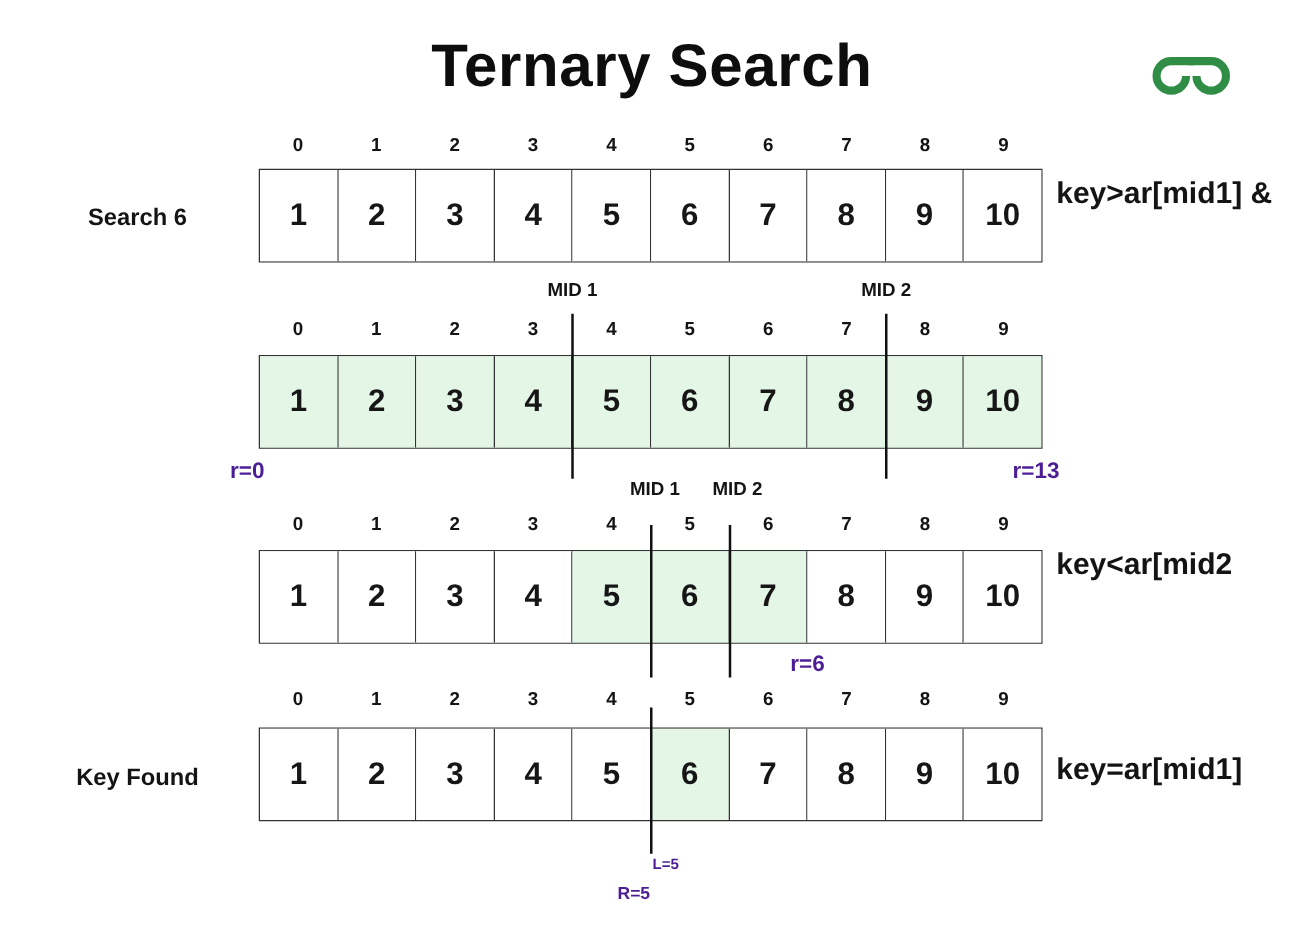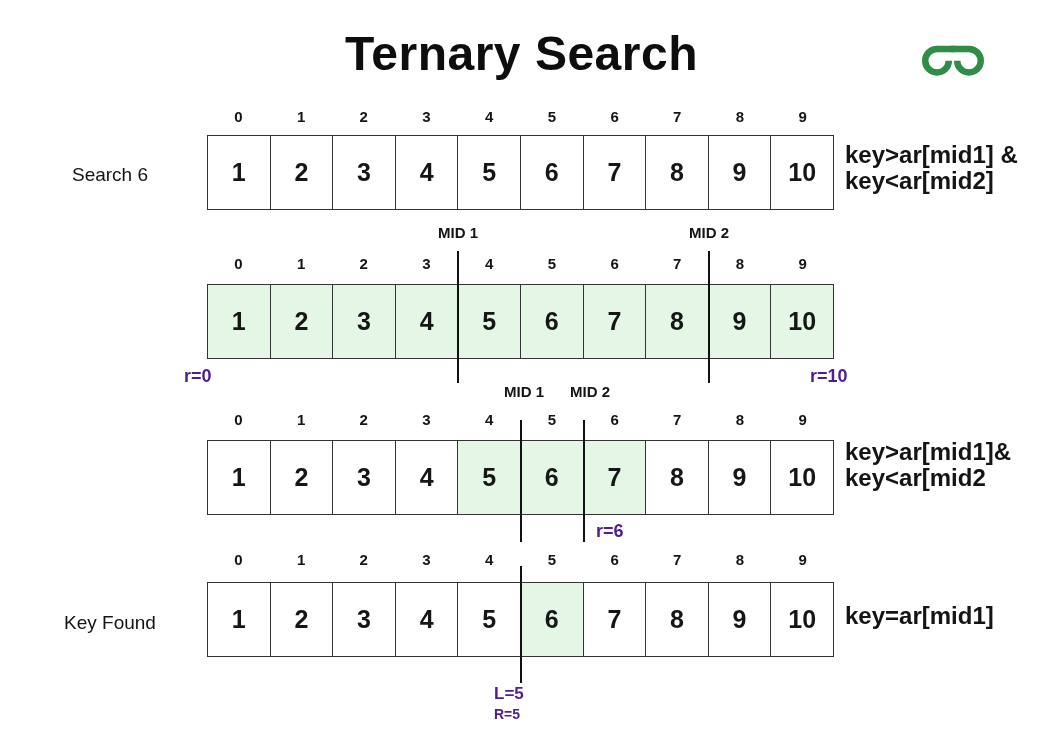--- a/index.html
+++ b/index.html
@@ -10,21 +10,21 @@
   }
   .page-title {
     position:absolute; top:26px; left:0; width:100%;
     text-align:center; font-size:48px; font-weight:bold;
     letter-spacing:0.5px; color:#0d0d0d;
   }
   .logo { position:absolute; top:33px; right:52px; width:76px; height:44px; }
 
   .side-label {
     position:absolute; left:40px; width:140px; text-align:center;
-    font-size:19px; font-weight:normal; color:#141414;
+    font-size:19px; font-weight:bold; color:#141414;
   }
 
   .index-row {
     position:absolute; left:207px; width:627px; display:flex;
   }
   .index-row .idx {
     flex:1; text-align:center; font-size:15px; font-weight:bold; color:#141414;
   }
 
   .array {
@@ -87,21 +87,20 @@
       <div class="cell">4</div>
       <div class="cell">5</div>
       <div class="cell">6</div>
       <div class="cell">7</div>
       <div class="cell">8</div>
       <div class="cell">9</div>
       <div class="cell">10</div>
     </div>
   <div class="annot" style="top:142px">
     <div>key&gt;ar[mid1] &amp;</div>
-    <div>key&lt;ar[mid2]</div>
   </div>
 
   <div class="mid-label" style="top:224px; left:408px">MID 1</div>
   <div class="mid-label" style="top:224px; left:659px">MID 2</div>
   <div class="index-row" id="indices-2" style="top:255px">
       <span class="idx">0</span>
       <span class="idx">1</span>
       <span class="idx">2</span>
       <span class="idx">3</span>
       <span class="idx">4</span>
@@ -119,21 +118,21 @@
       <div class="cell hl" style="background: rgb(228, 246, 230);">5</div>
       <div class="cell hl" style="background: rgb(228, 246, 230);">6</div>
       <div class="cell hl" style="background: rgb(228, 246, 230);">7</div>
       <div class="cell hl" style="background: rgb(228, 246, 230);">8</div>
       <div class="cell hl" style="background: rgb(228, 246, 230);">9</div>
       <div class="cell hl" style="background: rgb(228, 246, 230);">10</div>
     </div>
   <div class="vline" style="left:457px; top:251px; height:132px"></div>
   <div class="vline" style="left:708px; top:251px; height:132px"></div>
   <div class="range-label" style="top:366px; left:184px">r=0</div>
-  <div class="range-label" style="top:366px; left:810px">r=10</div>
+  <div class="range-label" style="top:366px; left:810px">r=13</div>
 
   <div class="mid-label" style="top:383px; left:474px">MID 1</div>
   <div class="mid-label" style="top:383px; left:540px">MID 2</div>
   <div class="index-row" id="indices-3" style="top:411px">
       <span class="idx">0</span>
       <span class="idx">1</span>
       <span class="idx">2</span>
       <span class="idx">3</span>
       <span class="idx">4</span>
       <span class="idx">5</span>
@@ -149,23 +148,22 @@
       <div class="cell">4</div>
       <div class="cell hl" style="background: rgb(228, 246, 230);">5</div>
       <div class="cell hl" style="background: rgb(228, 246, 230);">6</div>
       <div class="cell hl" style="background: rgb(228, 246, 230);">7</div>
       <div class="cell">8</div>
       <div class="cell">9</div>
       <div class="cell">10</div>
     </div>
   <div class="vline" style="left:520px; top:420px; height:122px"></div>
   <div class="vline" style="left:583px; top:420px; height:122px"></div>
-  <div class="range-label" style="top:521px; left:596px; width:100px; text-align:left">r=6</div>
+  <div class="range-label" style="top:521px; left:596px; width:100px; text-align:center">r=6</div>
   <div class="annot" style="top:439px">
-    <div>key&gt;ar[mid1]&amp;</div>
     <div>key&lt;ar[mid2</div>
   </div>
 
   <div class="side-label" style="top:612px">Key Found</div>
   <div class="index-row" id="indices-4" style="top:551px">
       <span class="idx">0</span>
       <span class="idx">1</span>
       <span class="idx">2</span>
       <span class="idx">3</span>
       <span class="idx">4</span>
@@ -181,19 +179,19 @@
       <div class="cell">3</div>
       <div class="cell">4</div>
       <div class="cell">5</div>
       <div class="cell hl" style="background: rgb(228, 246, 230);">6</div>
       <div class="cell">7</div>
       <div class="cell">8</div>
       <div class="cell">9</div>
       <div class="cell">10</div>
     </div>
   <div class="vline" style="left:520px; top:566px; height:117px"></div>
-  <div class="range-label" style="top:684px; left:494px; font-size:17px">L=5</div>
+  <div class="range-label" style="top:684px; left:522px; font-size:12px">L=5</div>
   <div class="range-label" style="top:706px; left:494px; font-size:14px">R=5</div>
   <div class="annot" style="top:603px">
     <div>key=ar[mid1]</div>
   </div>
 
 </div>
 
 </body></html>

